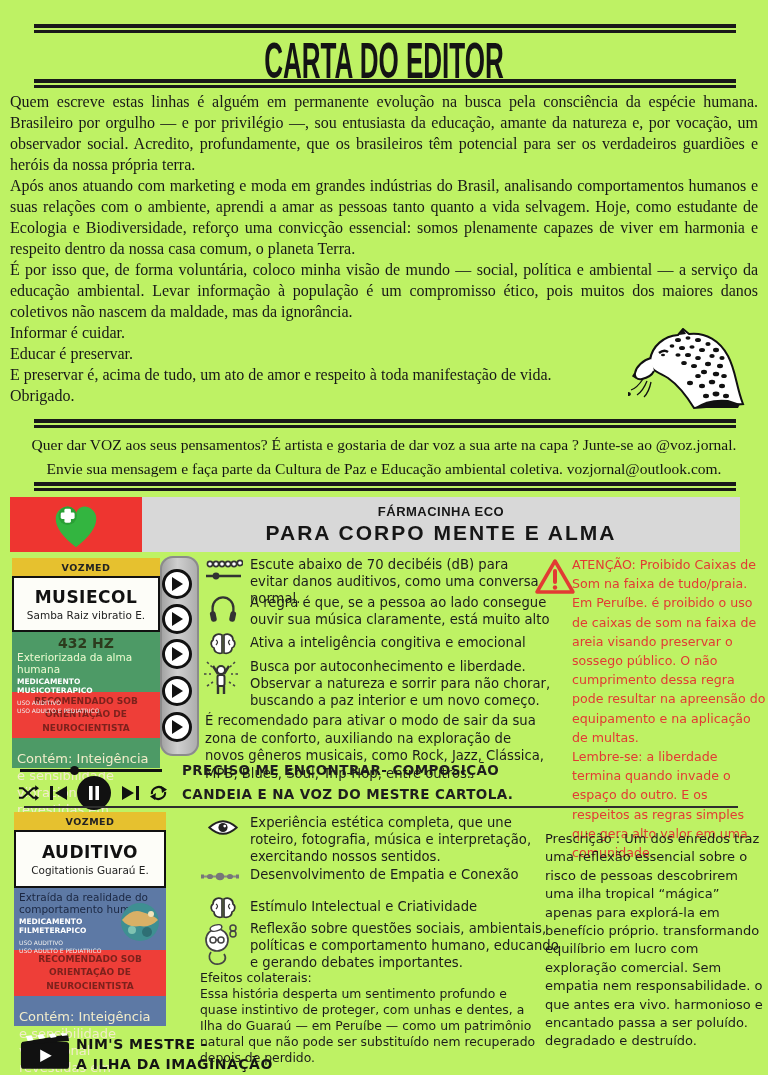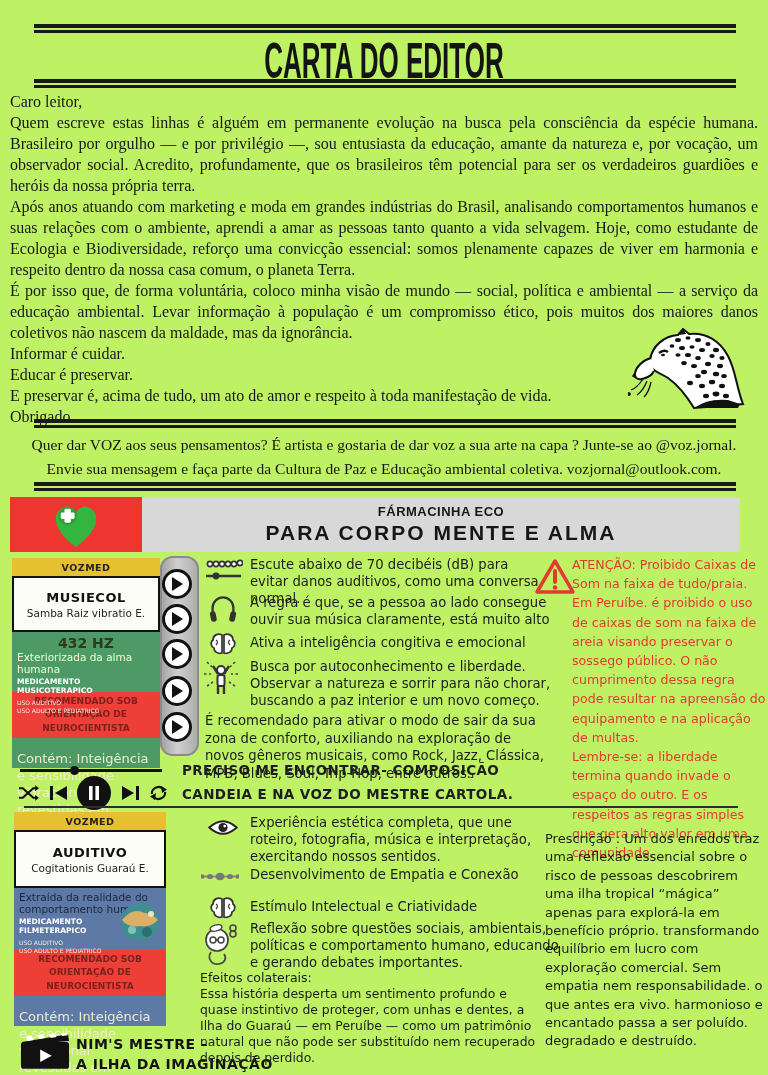--- a/index.html
+++ b/index.html
@@ -39,21 +39,21 @@
      justify-content:center; gap:2px; }
   .banner .kicker { font-size:13px; font-weight:bold; letter-spacing:.5px; color:#161616; }
   .banner .big { font-size:21px; font-weight:600; letter-spacing:2px; color:#161616; }
 
   
   .medcard { position:absolute; display:flex; flex-direction:column; font-family:"DejaVu Sans", sans-serif; }
   .mc-head { background:#e6c12f; text-align:center; font-size:9.5px; font-weight:bold;
      color:#222; padding:4px 0 3px; letter-spacing:.5px; }
   .mc-name { background:#fdfdf8; border:2.5px solid #111; text-align:center;
      display:flex; flex-direction:column; justify-content:center; gap:2px; }
-  .mc-name .nm { font-size:13px; font-weight:bold; letter-spacing:.5px; color:#111; }
+  .mc-name .nm { font-size:17px; font-weight:bold; letter-spacing:.5px; color:#111; }
   .mc-name .sp { font-size:10.5px; color:#222; }
   .mc-mid { padding:3px 5px 2px; position:relative; }
   .mc-mid .hz { text-align:center; font-size:14px; font-weight:bold; color:#2c3b1d; }
   .mc-mid .org { font-size:10.5px; color:#f5efd2; text-shadow:0 0 1px #3c6; }
   .mc-mid .med { font-size:7.5px; font-weight:bold; color:#fff; margin-top:2px; line-height:1.25; }
   .mc-mid .uso { font-size:6px; color:#eee; line-height:1.3; margin-top:3px; }
   .mc-warn { background:#ee3e38; text-align:center; font-size:9px; font-weight:bold;
      color:#7d211c; display:flex; align-items:center; justify-content:center;
      padding:3px 8px; line-height:1.5; }
   .mc-foot { font-size:13px; color:#f2ecca; padding:13px 5px; line-height:1.3; }
@@ -100,21 +100,20 @@
 </head>
 <body>
 
 <div class="page">
 
   <div class="hr2" style="top:24px"></div>
   <div class="masthead">CARTA DO EDITOR</div>
   <div class="hr2" style="top:79px"></div>
 
   <div class="letter">
-    <p class="short">Caro leitor,</p>
     <p>Quem escreve estas linhas é alguém em permanente evolução na busca pela consciência da espécie humana. Brasileiro por orgulho — e por privilégio —, sou entusiasta da educação, amante da natureza e, por vocação, um observador social. Acredito, profundamente, que os brasileiros têm potencial para ser os verdadeiros guardiões e heróis da nossa própria terra.</p>
     <p>Após anos atuando com marketing e moda em grandes indústrias do Brasil, analisando comportamentos humanos e suas relações com o ambiente, aprendi a amar as pessoas tanto quanto a vida selvagem. Hoje, como estudante de Ecologia e Biodiversidade, reforço uma convicção essencial: somos plenamente capazes de viver em harmonia e respeito dentro da nossa casa comum, o planeta Terra.</p>
     <p>É por isso que, de forma voluntária, coloco minha visão de mundo — social, política e ambiental — a serviço da educação ambiental. Levar informação à população é um compromisso ético, pois muitos dos maiores danos coletivos não nascem da maldade, mas da ignorância.</p>
     <p class="short">Informar é cuidar.</p>
     <p class="short">Educar é preservar.</p>
     <p class="short" style="width:620px">E preservar é, acima de tudo, um ato de amor e respeito  à toda manifestação de vida.</p>
     <p class="short">Obrigado.</p>
   </div>
 
   <svg class="abs" style="top:328px;left:628px" width="118" height="82" viewBox="0 0 118 82">

